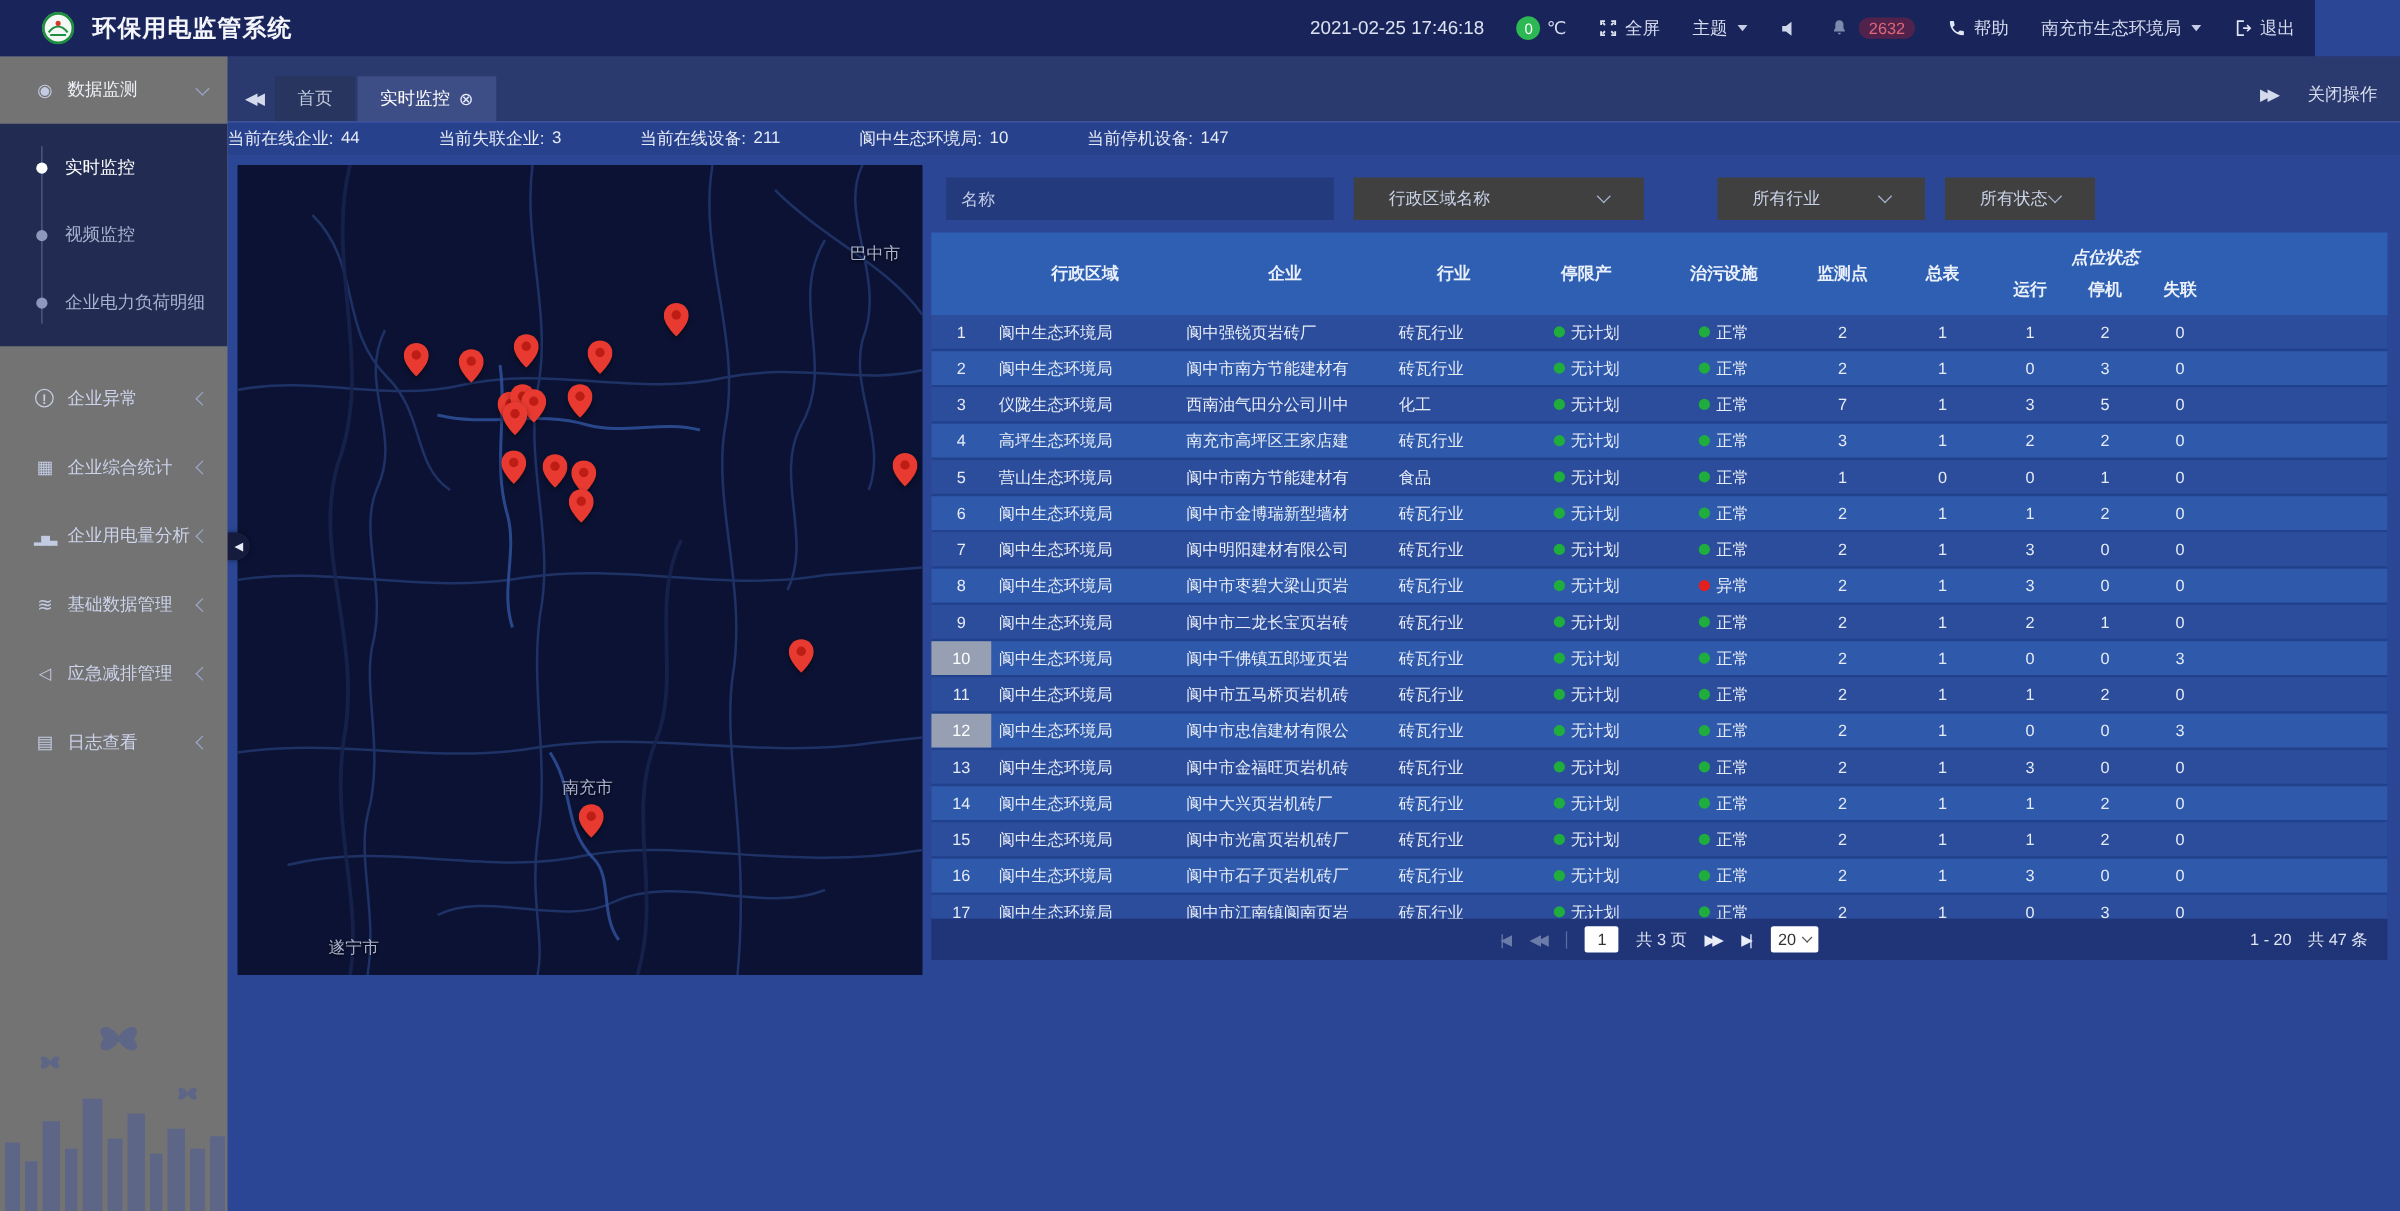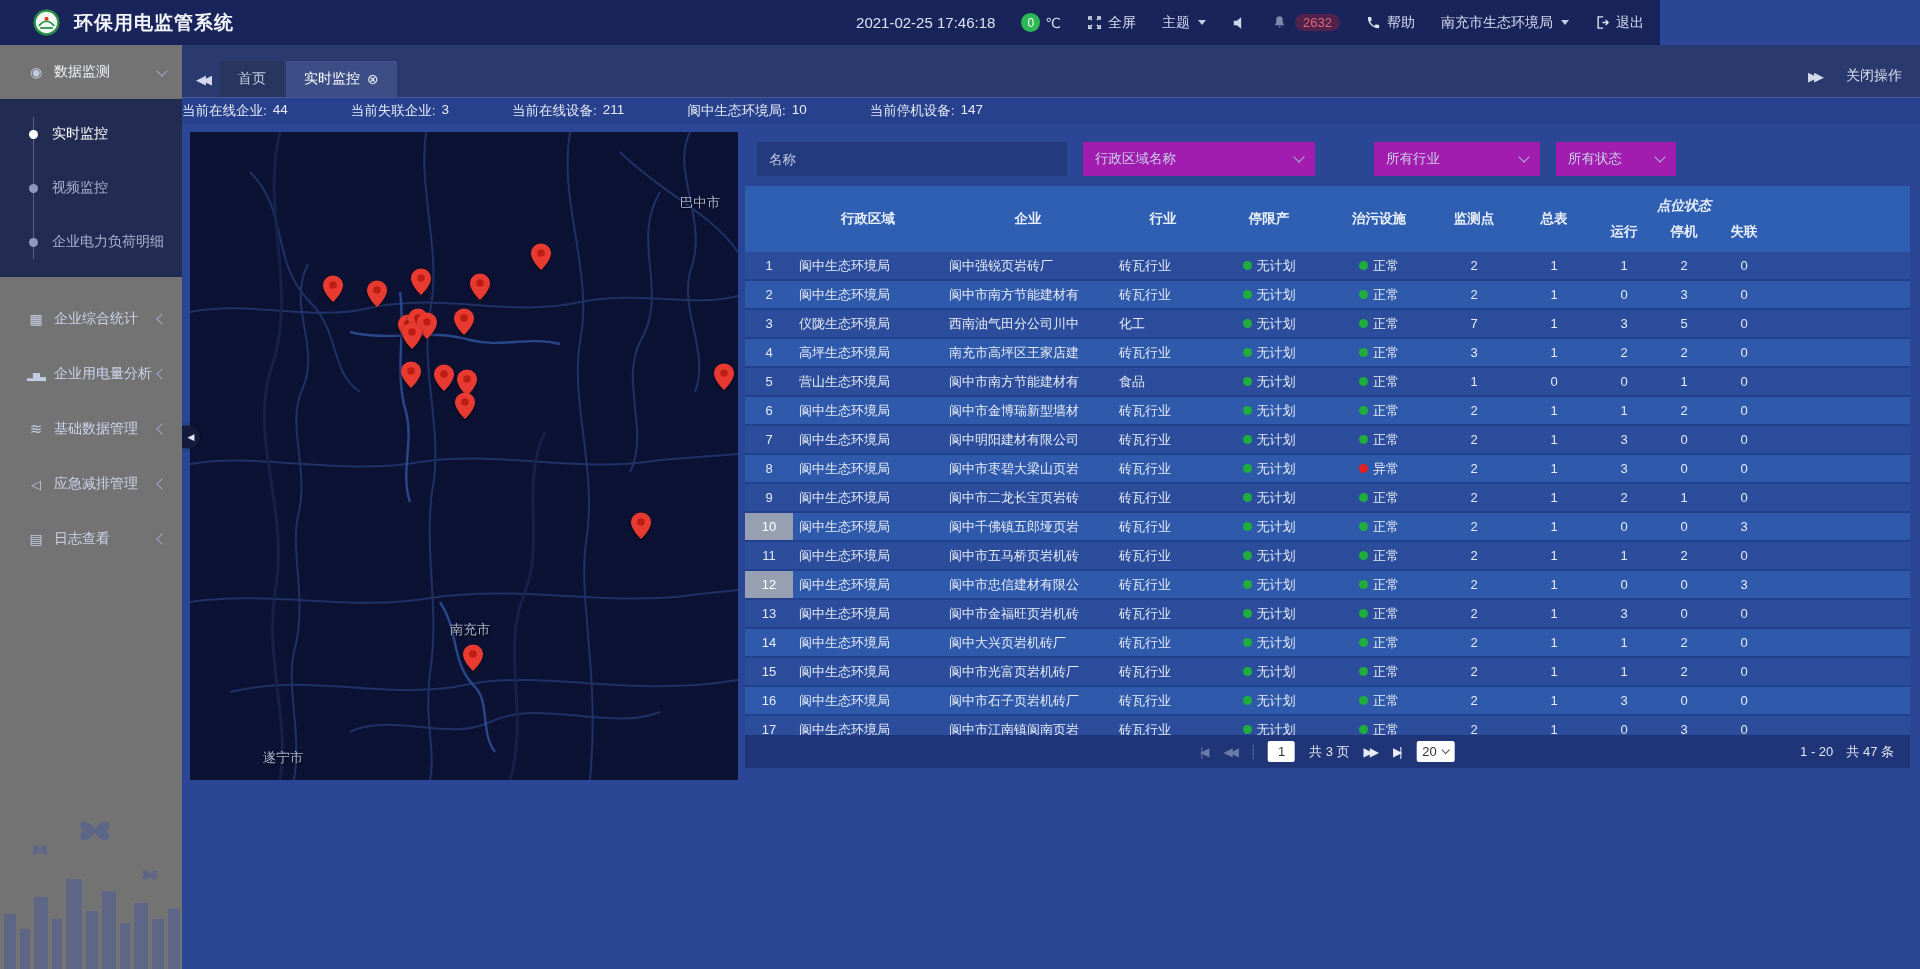--- a/index.html
+++ b/index.html
@@ -1,21 +1,21 @@
 <!DOCTYPE html>
 <html style="--status_green: #1fae3d; --status_red: #e31f1f; --pin_red: #e83a30; --accent_blue: #2e5fb3;"><head>
 <meta charset="utf-8">
 <style>
   * { margin:0; padding:0; box-sizing:border-box; }
   html,body { background:#0b1230; }
   body { font-family:"Liberation Sans","DejaVu Sans",sans-serif; }
   .app { position:relative; width:1920px; height:969px; overflow:hidden; background:#2a4694; }
 
   
-  .topbar { position:absolute; left:0; top:0; width:1660px; height:45px; background:#19245a; display:flex; align-items:center; z-index:30; }
+  .topbar { position:absolute; left:0; top:0; width:1852px; height:45px; background:#19245a; display:flex; align-items:center; z-index:30; }
   .brand { display:flex; align-items:center; gap:14px; padding-left:33px; }
   .logo { width:27px; height:27px; }
   .app-title { font-size:19px; font-weight:bold; color:#f3f5fb; letter-spacing:1px; }
   .topbar-right { margin-left:auto; display:flex; align-items:center; gap:26px; padding-right:16px; color:#d6dcef; font-size:14px; }
   .tb-item { display:flex; align-items:center; gap:6px; cursor:pointer; white-space:nowrap; }
   .tb-time { font-size:15px; color:#dde2f1; }
   .temp-wrap { display:flex; align-items:center; gap:5px; }
   .temp-circle { width:19px; height:19px; border-radius:50%; background:#2cb852; color:#fff; font-size:12px; display:flex; align-items:center; justify-content:center; font-style:normal; }
   .badge { background:rgba(150,35,60,.45); color:#e06878; border-radius:9px; padding:1px 8px; font-size:13px; margin-left:2px; }
   .caret { display:inline-block; width:0; height:0; border-left:4px solid transparent; border-right:4px solid transparent; border-top:5px solid #c6cde4; margin-left:2px; }
@@ -68,21 +68,21 @@
   .map svg.roads { position:absolute; left:0; top:0; }
   .city-label { position:absolute; transform:translate(-50%,-50%); color:#a9b2cf; font-size:13.5px; text-shadow:0 1px 2px #000; white-space:nowrap; }
   .pin { position:absolute; transform:translate(-50%,-96%); cursor:pointer; filter:drop-shadow(0 2px 2px rgba(0,0,0,.45)); }
   .map-collapse { position:absolute; left:0px; top:302px; width:18px; height:22px; background:#141b3d; border-radius:0 11px 11px 0; color:#e8ecf8; font-size:9px; display:flex; align-items:center; justify-content:center; cursor:pointer; z-index:5; box-shadow:0 0 4px rgba(0,0,0,.5); }
 
   
   .panel { position:absolute; left:563px; top:8px; width:1165px; height:648px; display:flex; flex-direction:column; }
   .filters { display:flex; gap:16px; margin:10px 12px 10px 12px; height:34px; }
   .f-input { width:310px; background:#233a7c; border:none; outline:none; color:#e8ecf6; font-size:13.5px; padding:0 12px; font-family:inherit; }
   .f-input::placeholder { color:#c2cbe4; opacity:1; }
-  .f-select { display:flex; align-items:center; justify-content:space-between; background:#a21caf; color:#c9d2e8; font-size:13.5px; padding:0 12px; cursor:pointer;text-align:right; }
+  .f-select { display:flex; align-items:center; justify-content:space-between; background:#404040; color:#c9d2e8; font-size:13.5px; padding:0 28px; cursor:pointer;text-align:right; }
   .f-select .chev { border-color:#aab4d4; margin-top:-4px; }
   .f-region { width:232px; } .f-industry { width:166px;margin-left:43px; } .f-status { width:120px; }
 
   
   .cols { display:grid; grid-template-columns:48px 150px 170px 100px 112px 108px 82px 78px 62px 58px 62px 1fr; }
   .thead { background:#2e5fb3; height:66px; color:#eaf0fa; font-size:13.5px; font-weight:bold; }
   .thead .th { display:flex; align-items:center; justify-content:center; }
   .th-group { grid-column:9 / span 3; display:flex; flex-direction:column; justify-content:center; }
   .group-title { text-align:center; font-style:italic; padding-bottom:8px; }
   .group-subs { display:grid; grid-template-columns:62px 58px 62px; }
@@ -190,20 +190,25 @@
         <div class="sub-item">
           <i class="sub-dot"></i>
           <span>视频监控</span>
         </div>
         <div class="sub-item">
           <i class="sub-dot"></i>
           <span>企业电力负荷明细</span>
         </div>
     </div>
     <div class="menu-list">
+      <div class="menu-li" data-icon="alert">
+          <i class="m-icon"></i>
+          <span>企业异常</span>
+          <i class="chev toleft"></i>
+        </div>
         <div class="menu-li" data-icon="stats">
           <i class="m-icon"></i>
           <span>企业综合统计</span>
           <i class="chev toleft"></i>
         </div>
         <div class="menu-li" data-icon="chart">
           <i class="m-icon"></i>
           <span>企业用电量分析</span>
           <i class="chev toleft"></i>
         </div>

